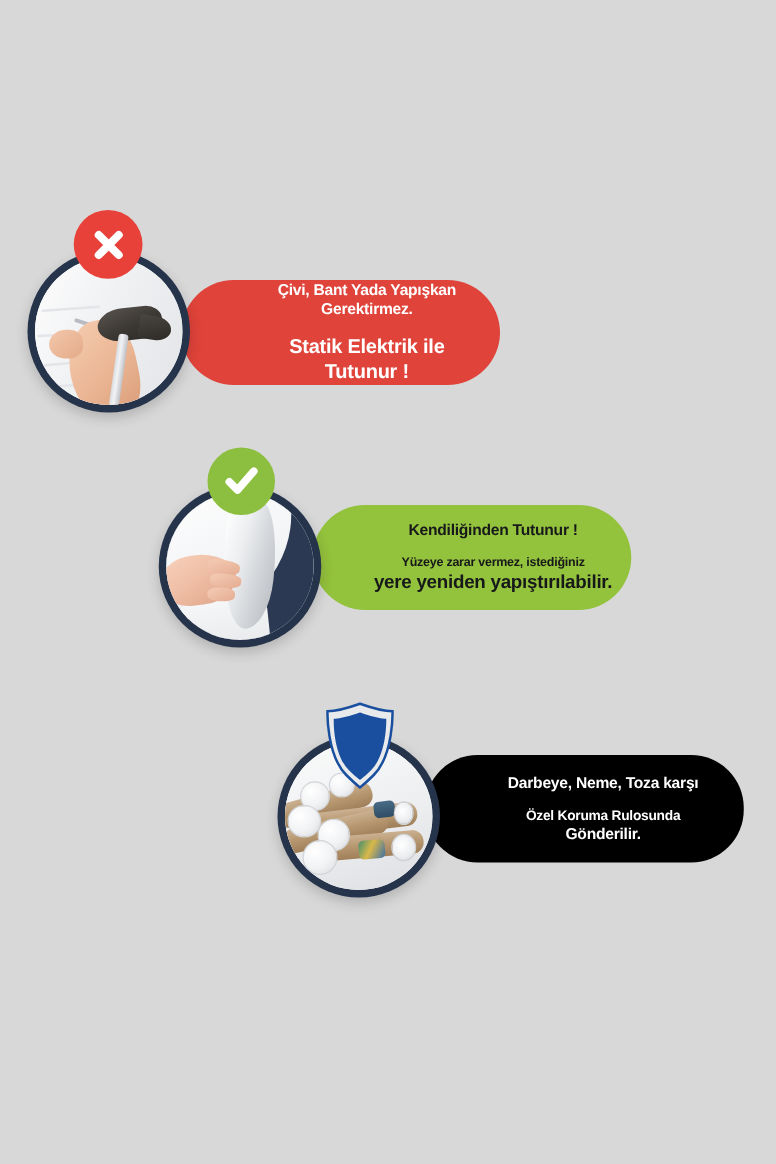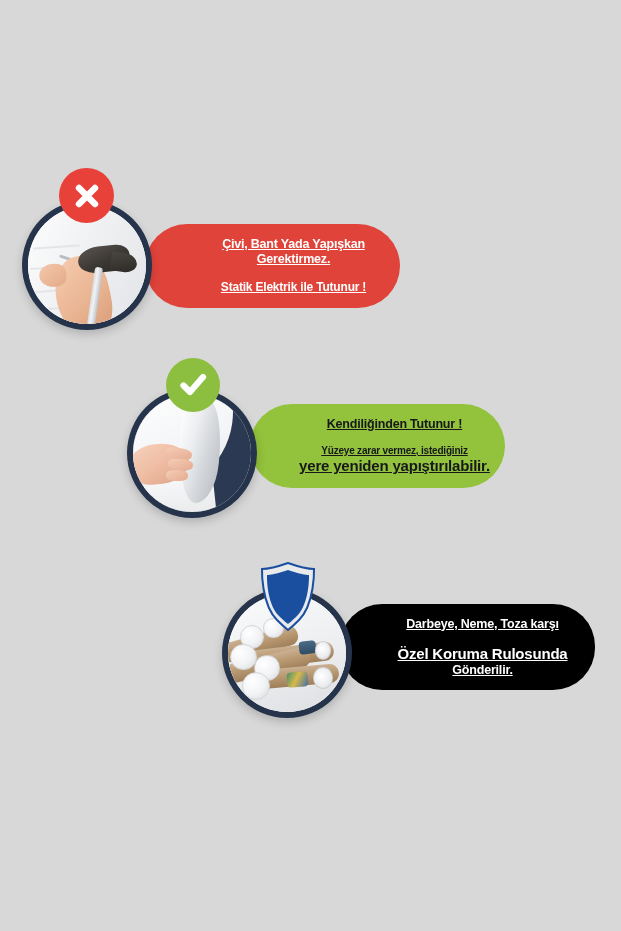--- a/index.html
+++ b/index.html
@@ -30,21 +30,20 @@
   
   .pill {
     position: absolute;
     border-radius: 42px;
     box-sizing: border-box;
     display: flex;
     flex-direction: column;
     justify-content: center;
     text-align: center;
     padding: 8px 18px 8px 80px;
-    text-decoration: underline;
   }
   .pill .line {
     font-weight: bold;
     letter-spacing: -0.2px;
     line-height: 1.2;
   }
   .pill .line.gap {
     margin-top: 13px;
   }
 
@@ -290,21 +289,21 @@
 </head>
 <body style="background: rgb(216, 216, 216);">
 
 <div class="canvas">
 
   <div class="feature" style="left:0;top:0;width:621px;height:931px;">
 
     <div class="pill pill-red" style="left:145px; top:224px; width:255px; height:84px; padding-left:60px;">
       <div class="line" style="font-size:12.5px;">Çivi, Bant Yada Yapışkan</div>
       <div class="line" style="font-size:12.5px;">Gerektirmez.</div>
-      <div class="line gap" style="font-size:12px;">Statik Elektrik ile Tutunur !</div>
+      <div class="line gap" style="font-size:16px;">Statik Elektrik ile Tutunur !</div>
     </div>
 
     <div class="photo-ring" style="left:22px; top:200px; width:130px; height:130px;">
       <div class="photo-inner">
         <div class="scene-hammer">
           <div class="wall-line wl1"></div>
           <div class="wall-line wl2"></div>
           <div class="wall-line wl3"></div>
           <div class="wall-line wl4"></div>
           <div class="nail"></div>
@@ -349,21 +348,21 @@
       <svg width="34" height="34" viewBox="0 0 34 34" aria-hidden="true">
         <path d="M7.5 17.5 L14 24 L27 9" fill="none" stroke="#ffffff" stroke-width="6.2" stroke-linecap="round" stroke-linejoin="round"></path>
       </svg>
     </div>
   </div>
 
   <div class="feature" style="left:0;top:0;width:621px;height:931px;">
 
     <div class="pill pill-blue" style="left:340px; top:604px; width:255px; height:86px; padding-left:44px; padding-right:14px;">
       <div class="line" style="font-size:12.5px;">Darbeye, Neme, Toza karşı</div>
-      <div class="line gap" style="font-size:15px;">Özel Koruma Rulosunda</div>
+      <div class="line gap" style="font-size:11px;">Özel Koruma Rulosunda</div>
       <div class="line" style="font-size:12.5px;">Gönderilir.</div>
     </div>
 
     <div class="photo-ring" style="left:222px; top:588px; width:130px; height:130px;">
       <div class="photo-inner">
         <div class="scene-tubes">
           <div class="tube t1"></div>
           <div class="tube t3"></div>
           <div class="tube t2"></div>
           <div class="tube t4"></div>

